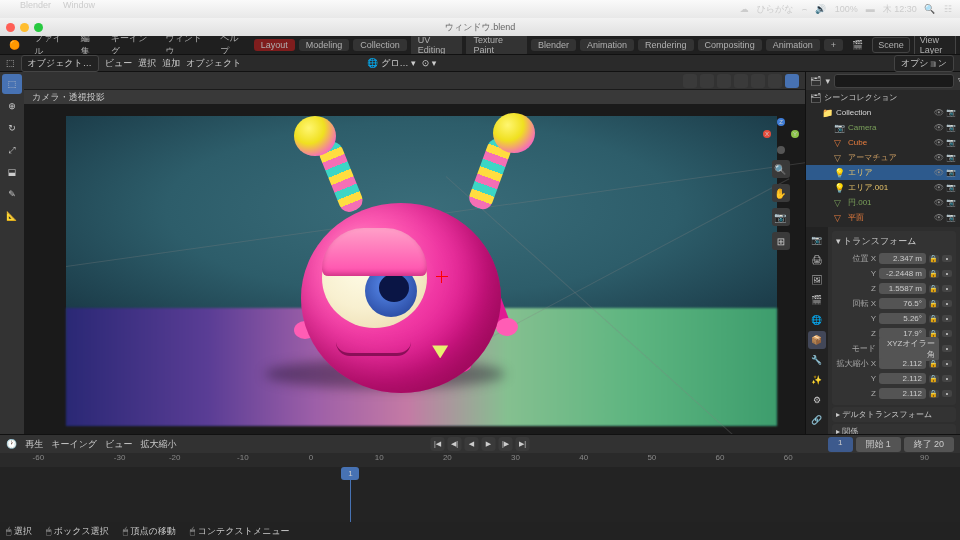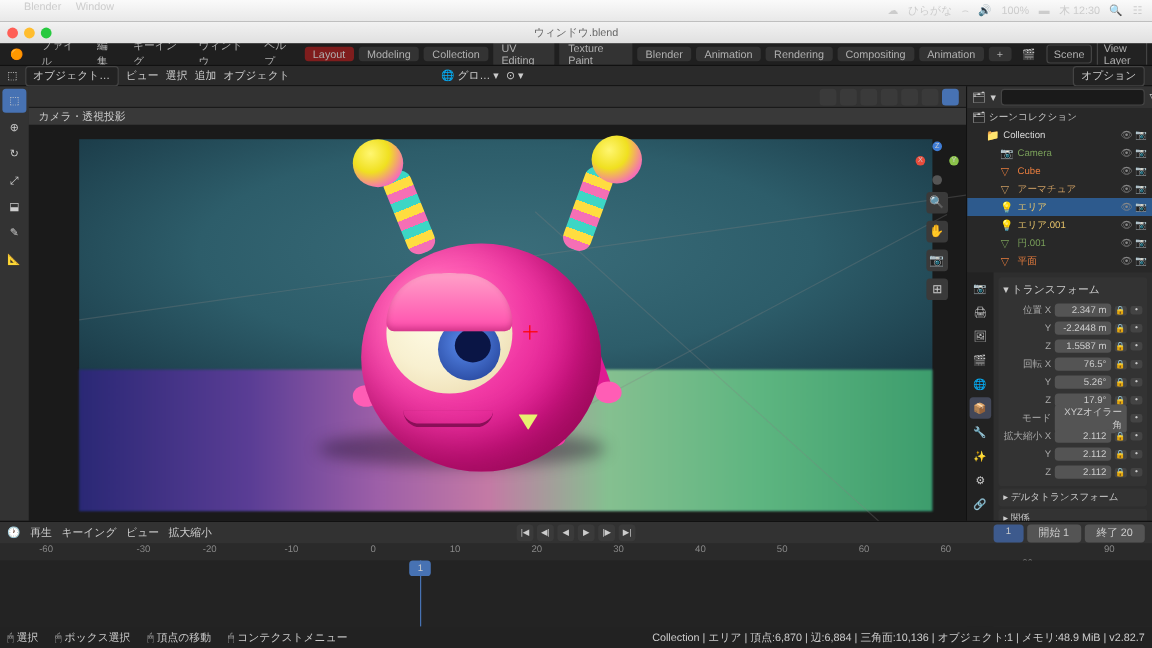--- a/index.html
+++ b/index.html
@@ -422,14 +422,13 @@
         <div class="bubble">1</div>
       </div>
   </div>
 </div>
 
 <div class="status">
   <span>🖱 <span>選択</span></span>
   <span>🖱 <span>ボックス選択</span></span>
   <span>🖱 <span>頂点の移動</span></span>
   <span>🖱 <span>コンテクストメニュー</span></span>
-  <span class="right">Collection | エリア | 頂点:6,870 | 辺:6,884 | 三角面:10,136 | オブジェクト:1 | メモリ:48.9 MiB | v2.82.7</span>
 </div>
 
 </body></html>

